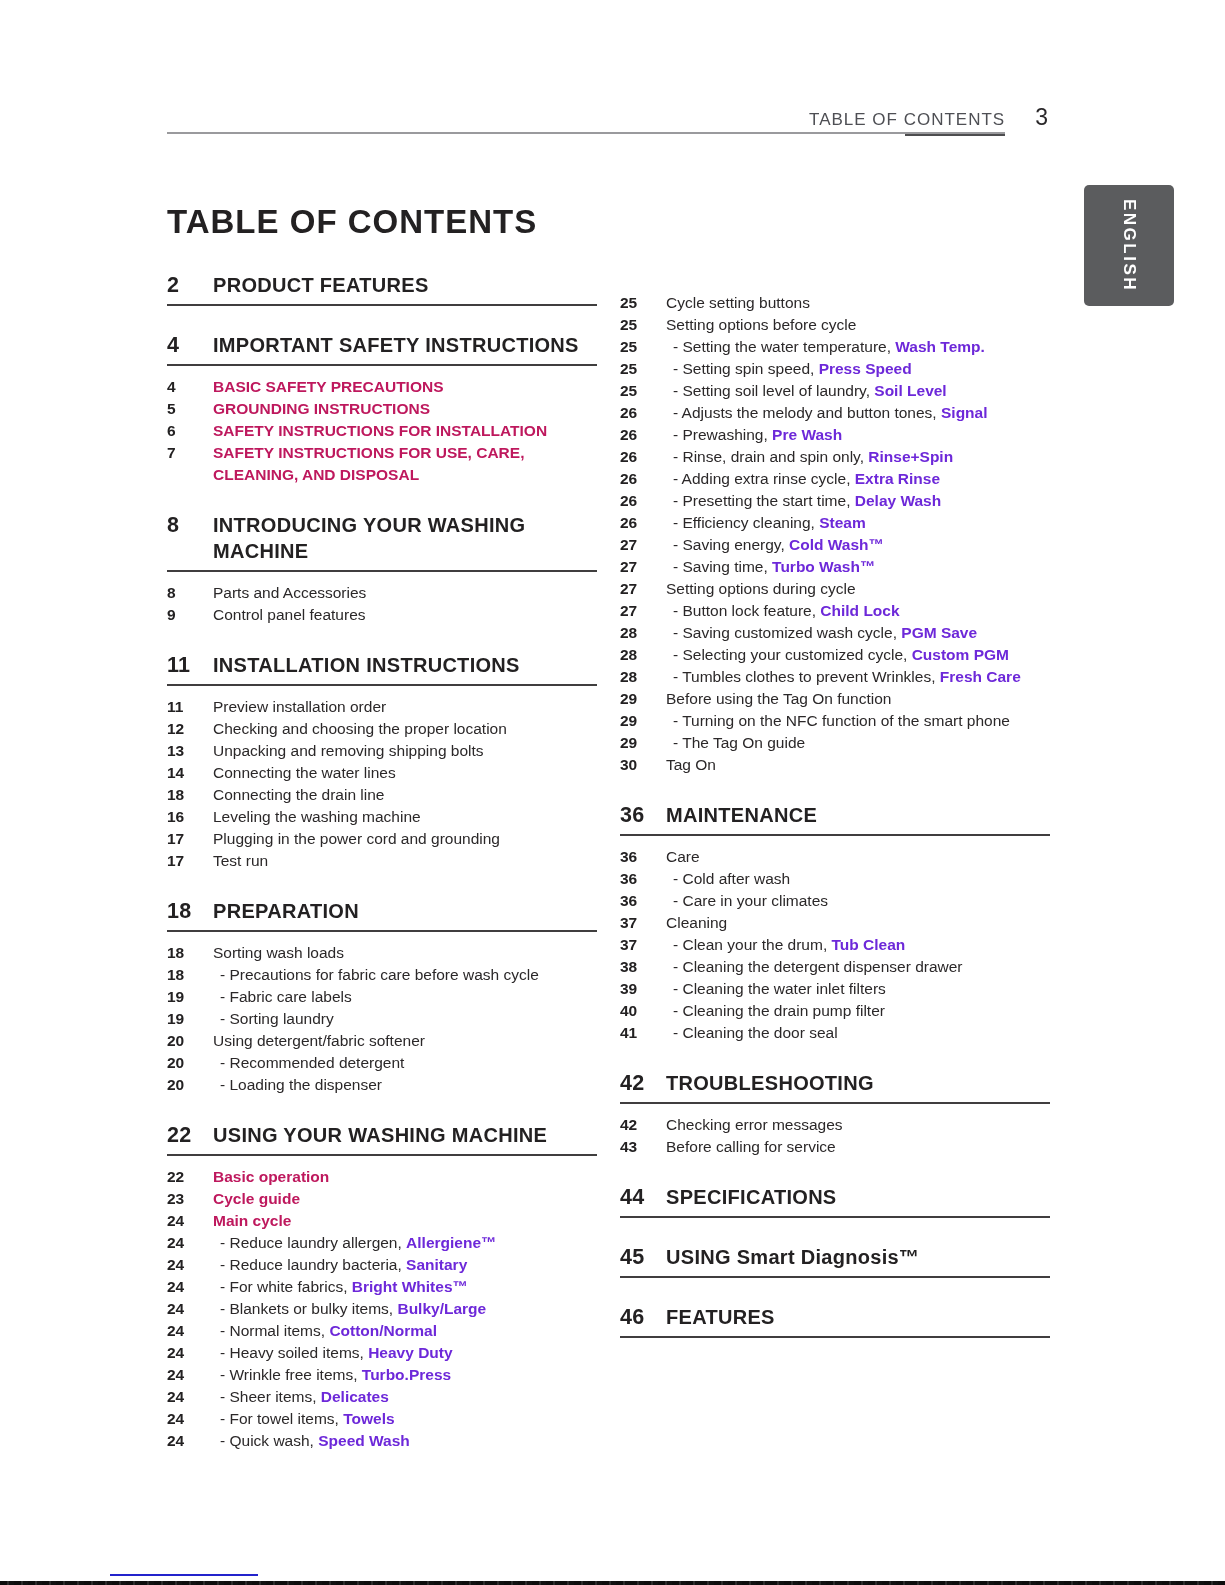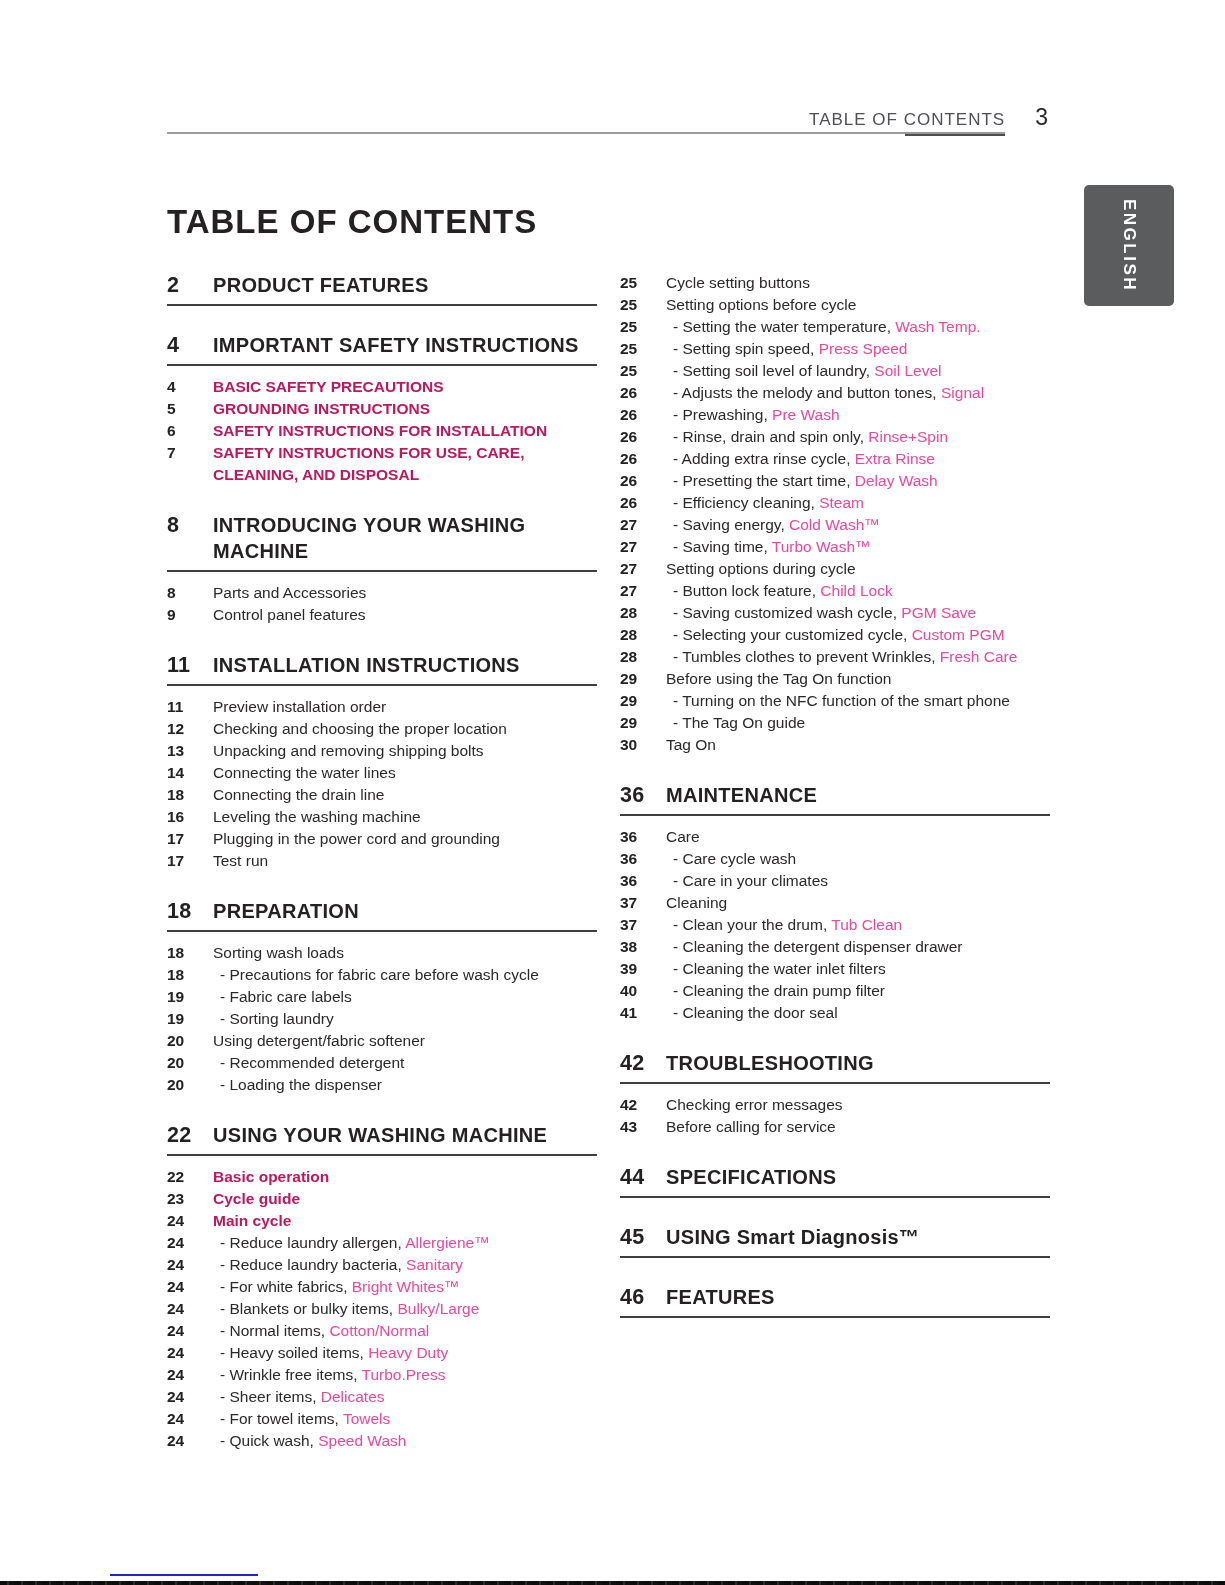--- a/index.html
+++ b/index.html
@@ -40,37 +40,37 @@
     color:#ffffff;font-weight:700;font-size:17px;letter-spacing:2.5px;
   }
   
   .page-title{
     position:absolute;top:203px;left:167px;margin:0;
     font-size:33px;font-weight:700;letter-spacing:1px;color:#232122;
   }
   
   .col{position:absolute;top:272px;width:430px;font-size:15.5px;}
   .col-left{left:167px;}
-  .col-right{left:620px;}
+  .col-right{left:620px;margin-top:20px;}
   .section{margin-bottom:26px;}
   .section-head{
     display:flex;align-items:baseline;
     font-weight:700;font-size:20px;letter-spacing:0.3px;color:#232122;
     line-height:26px;
     border-bottom:2px solid #403e3f;
     padding-bottom:6px;margin-bottom:10px;
   }
   .section-head .num{
     flex:none;width:46px;font-size:21.5px;font-weight:700;
   }
   .row{display:flex;line-height:22px;}
   .row .num{flex:none;width:46px;font-weight:700;color:#232122;}
   .row .label{flex:1;color:#2b2829;}
   .row .label.sub{padding-left:7px;}
-  .row .label b{font-weight:400;color:#ec4899;}
+  .row .label b{font-weight:700;color:#6d28d9;}
   .row.strong .label{font-weight:700;color:#be185d;}
   
   .footer-blue-underline{
     position:absolute;left:110px;top:1574px;width:148px;height:2px;background:#2323cc;
   }
   .scan-artifact-bar{
     position:absolute;left:0;bottom:0;width:100%;height:4px;
     background:repeating-linear-gradient(90deg,#0d0d0d 0 7px,#2c2c2c 7px 9px,#111 9px 14px);
   }
 </style>
@@ -361,21 +361,21 @@
         <div class="section-head">
           <span class="num">36</span>
           <span class="label">MAINTENANCE</span>
         </div>
         <div class="row">
           <span class="num">36</span>
           <span class="label">Care</span>
         </div>
         <div class="row">
           <span class="num">36</span>
-          <span class="label sub">- Care cycle wash</span>
+          <span class="label sub">- Cold after wash</span>
         </div>
         <div class="row">
           <span class="num">36</span>
           <span class="label sub">- Care in your climates</span>
         </div>
         <div class="row">
           <span class="num">37</span>
           <span class="label">Cleaning</span>
         </div>
         <div class="row">

